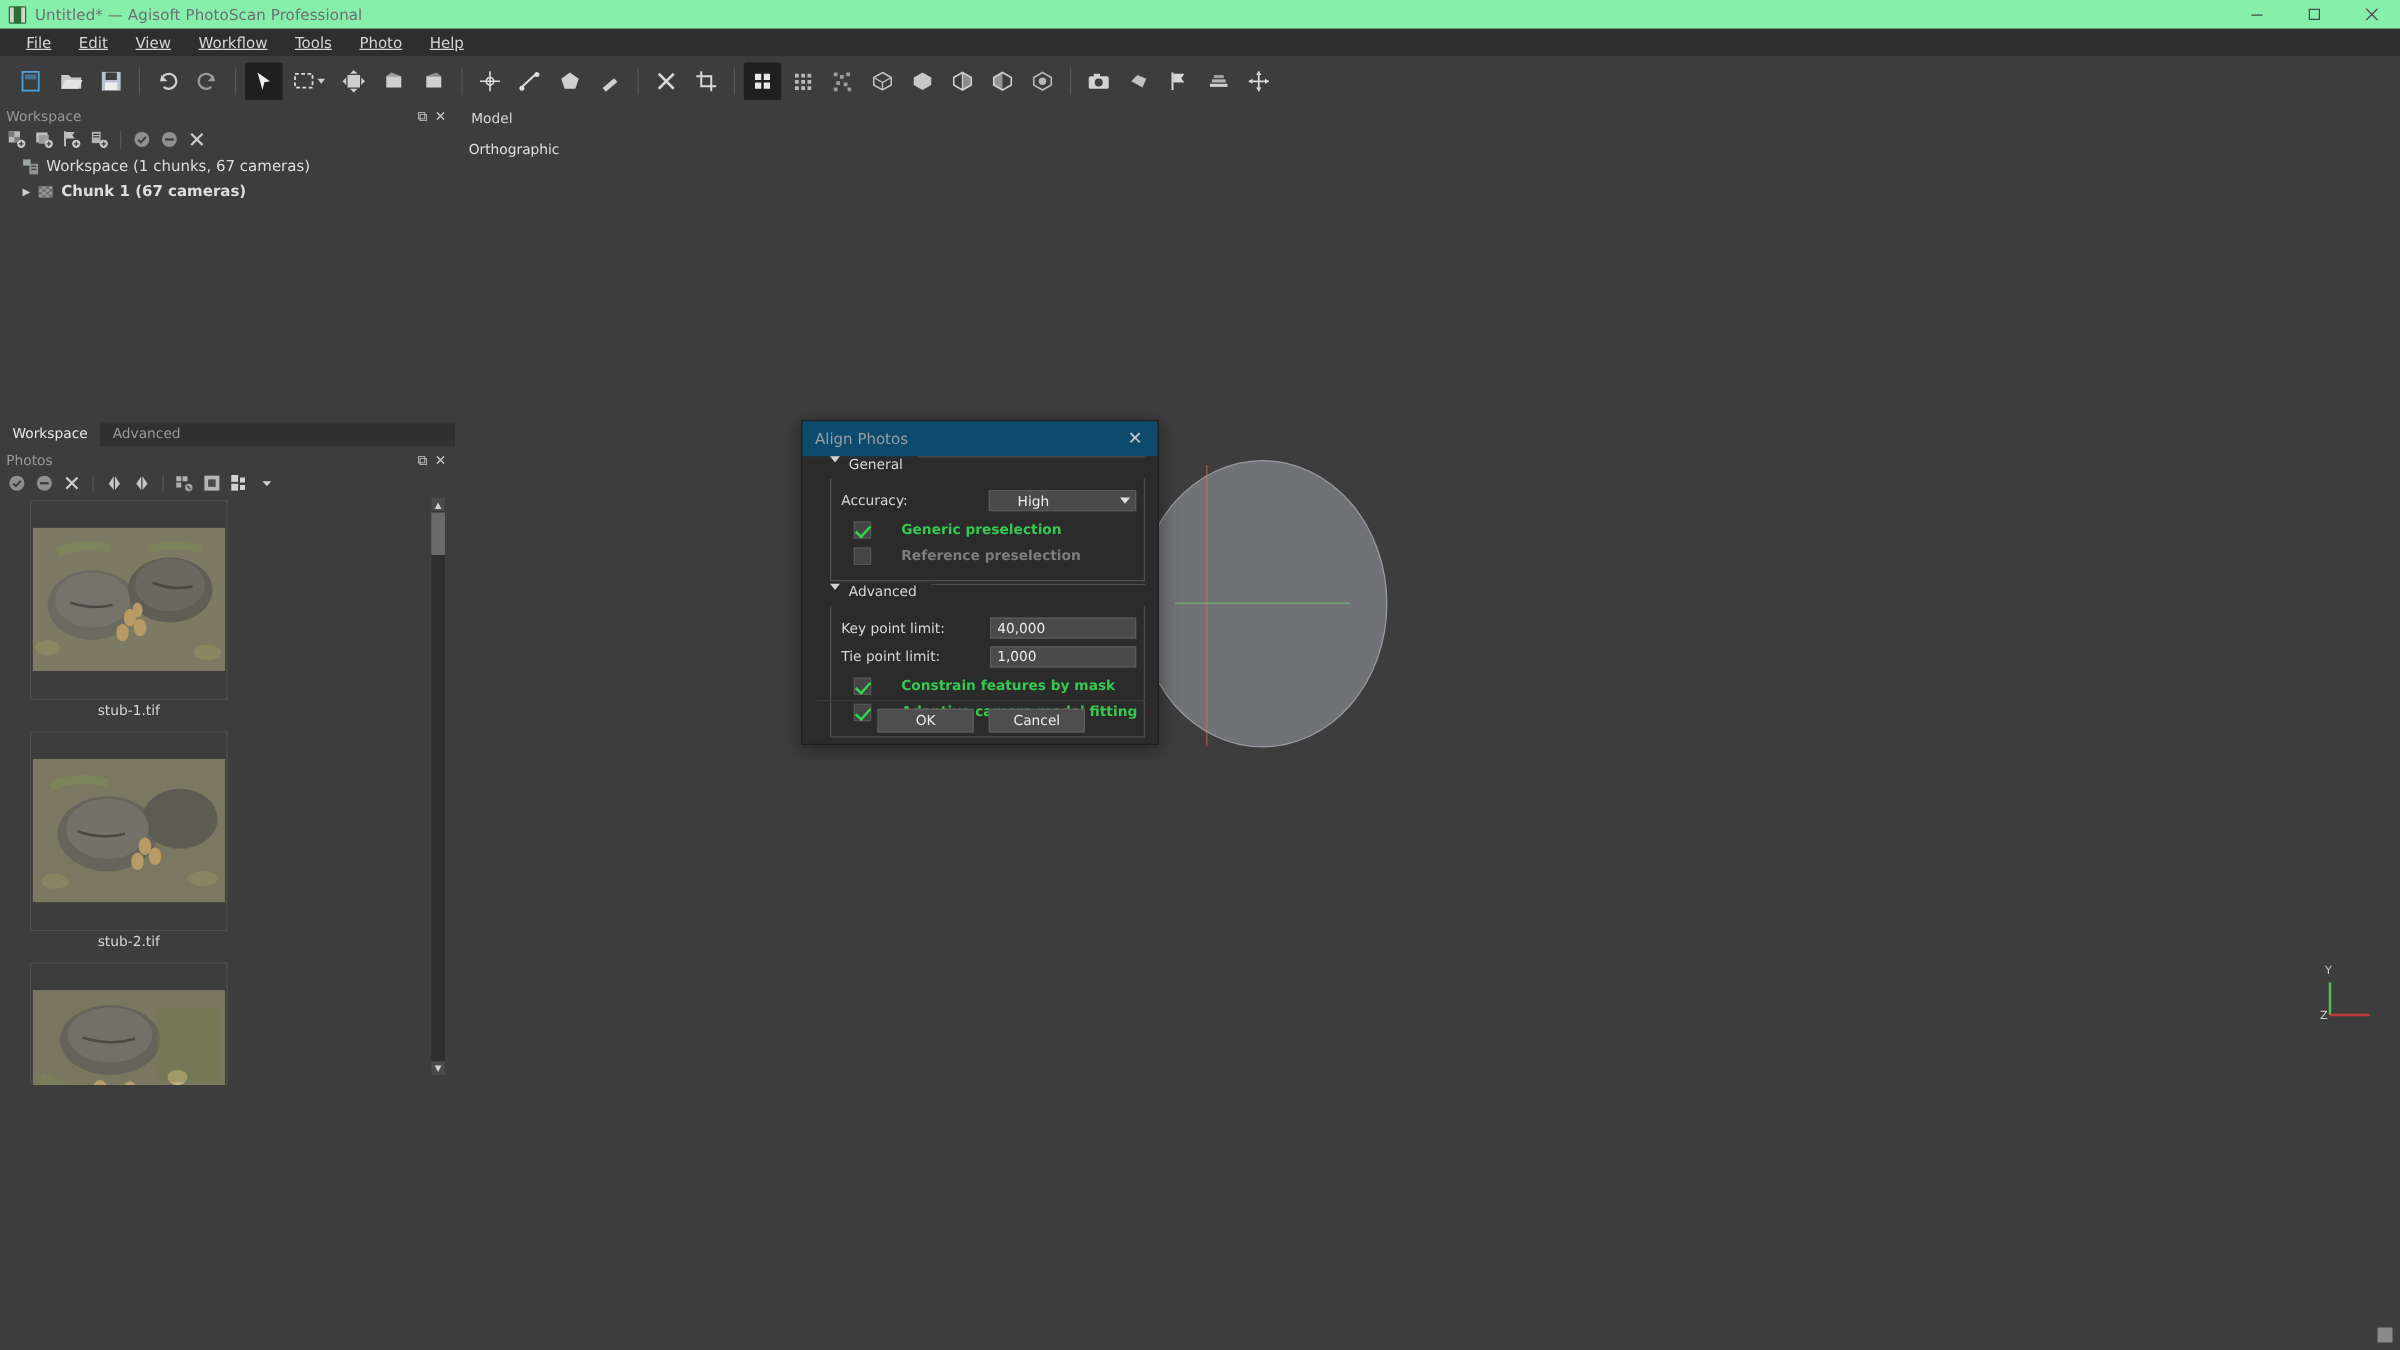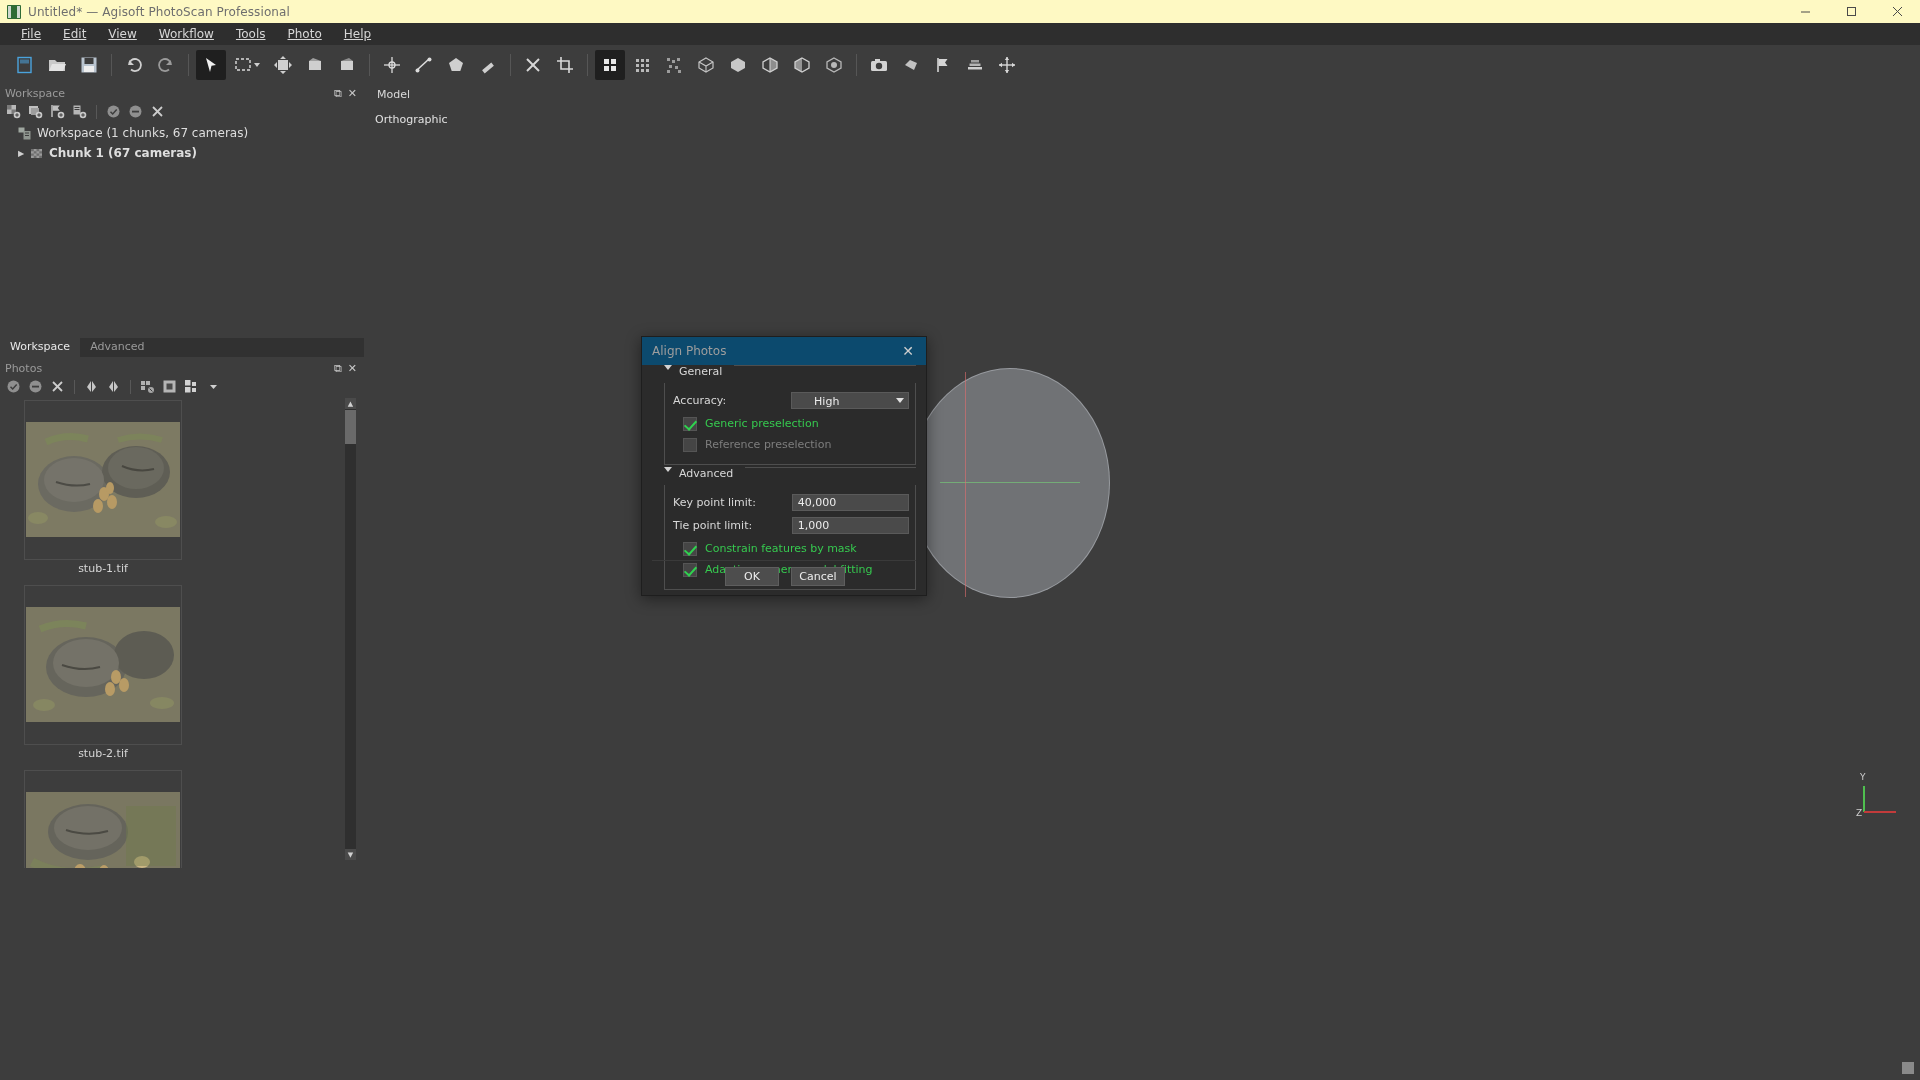--- a/index.html
+++ b/index.html
@@ -8,21 +8,21 @@
     background: #3d3d3d;
     font-family: "DejaVu Sans", "Liberation Sans", sans-serif;
     overflow: hidden;
     -webkit-font-smoothing: none;
   }
   #app { position: relative; width: 1920px; height: 1080px; }
 
   
   .titlebar {
     position: absolute; left:0; top:0; width:1920px; height:23px;
-    background:#fef9c3; display:flex; align-items:center;
+    background:#86efac; display:flex; align-items:center;
   }
   .titlebar .tb-icon { width:14px; height:14px; margin-left:7px; margin-right:7px; position:relative; }
   .tb-icon .film { position:absolute; inset:0; background:#2f6b35; border-radius:1px; }
   .tb-icon .film:before, .tb-icon .film:after{
     content:""; position:absolute; top:1px; bottom:1px; width:3px; background:#cfd8cf;
   }
   .tb-icon .film:before{ left:1px; }
   .tb-icon .film:after{ right:1px; }
   .titlebar .tb-title { font-size:12px; color:#6e6e6e; letter-spacing:0.1px; }
   .tb-controls { margin-left:auto; display:flex; height:23px; }
@@ -165,32 +165,32 @@
   }
   .combo .cbtn{ position:absolute; right:0; top:0; width:17px; height:15px; background:#4a4a4a;
                 display:flex; align-items:center; justify-content:center; }
   .combo .cbtn i{ width:0;height:0;border-left:4px solid transparent;border-right:4px solid transparent;
                   border-top:5px solid #e0e0e0; display:block; }
   .tfield{
     width:125px; height:17px; background:#4a4a4a; border:1px solid #5a5a5a;
     display:flex; align-items:center; padding-left:5px; font-size:11px; color:#ececec;
   }
 
-  .chkrow{ display:flex; align-items:center; height:21px; padding-left:18px; gap:8px; }
+  .chkrow{ display:flex; align-items:center; height:21px; padding-left:18px; gap:24px;font-weight:bold; }
   .chk{ width:14px; height:14px; background:#454545; border:1px solid #555; position:relative; flex:0 0 auto;}
   .chk.on:after{
     content:""; position:absolute; left:3px; top:0px; width:5px; height:10px;
     border:solid #2fd44f; border-width:0 2px 2px 0; transform:rotate(42deg);
   }
   .chklab{ font-size:11px; color:#36c94f; }
   .chklab.dim{ color:#7d7d7d; }
 
   .dlg-buttons{ position:absolute; left:0; bottom:9px; width:286px; display:flex; justify-content:center; gap:12px; }
   .btn{
-    width:54px; height:19px; background:#4d4d4d; border:1px solid #5e5e5e;
+    width:77px; height:19px; background:#4d4d4d; border:1px solid #5e5e5e;
     display:flex; align-items:center; justify-content:center; font-size:11px; color:#ededed;
   }
   .dlg-sep{ position:absolute; left:10px; right:10px; bottom:34px; height:1px; background:#3a3a3a; }
 </style>
 </head>
 <body>
 
 <div id="app">
 
   <div class="titlebar">

